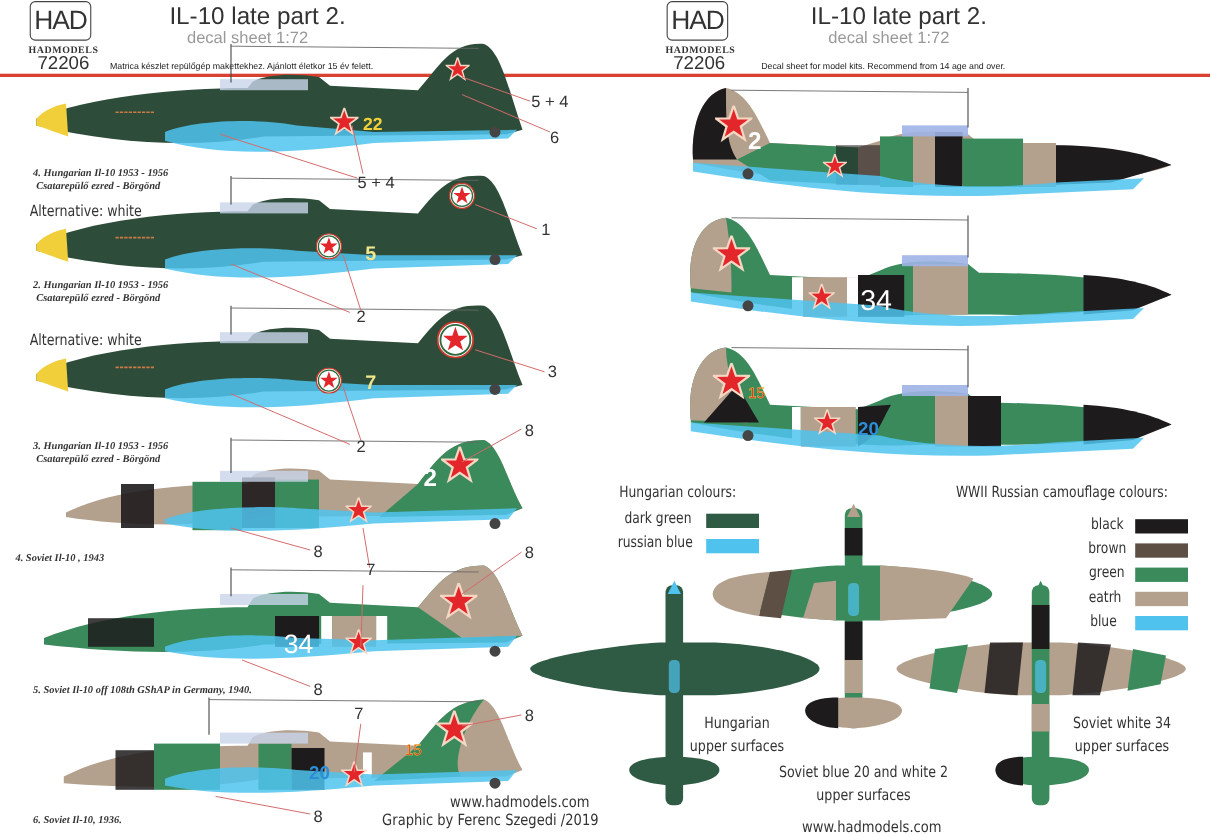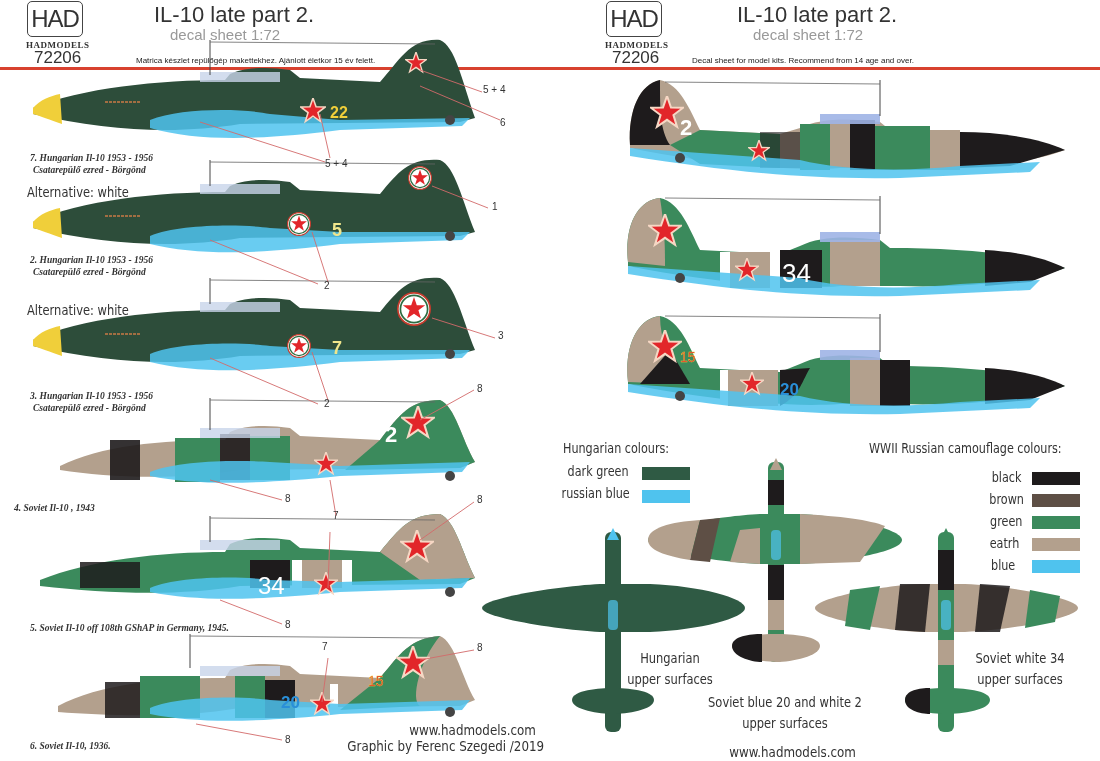--- a/index.html
+++ b/index.html
@@ -10,40 +10,40 @@
   .logo-box { position: absolute; width: 56px; height: 36px; border: 1.5px solid #444; border-radius: 5px; top: 1px;
               display: flex; align-items: center; justify-content: center; font-size: 24px; color: #333; letter-spacing: -1px; }
   .logo-brand { position: absolute; top: 40px; font-family: "Liberation Serif", serif; font-weight: bold; font-size: 9px; letter-spacing: 0.5px; color: #333; }
   .logo-code { position: absolute; top: 48px; font-size: 17px; color: #333; }
   .title { position: absolute; top: 2px; font-size: 22px; color: #333; }
   .subtitle { position: absolute; top: 26px; font-size: 15px; color: #999; }
   .disclaimer { position: absolute; top: 56px; font-size: 8px; color: #222; white-space: nowrap; }
   .red-rule { position: absolute; top: 67px; left: 0; width: 1100px; height: 3px; background: #d8412f; }
   .caption { position: absolute; font-family: "Liberation Serif", serif; font-style: italic; font-weight: bold; font-size: 9.5px; color: #333; line-height: 12px; white-space: nowrap; }
   .alt-label { position: absolute; font-family: "DejaVu Sans", sans-serif; font-size: 14px; color: #333; transform: scaleX(0.82); transform-origin: left; white-space: nowrap; }
-  .callout-num { position: absolute; font-size: 10px; color: #333; white-space: nowrap; }
+  .callout-num { position: absolute; font-size: 15px; color: #333; white-space: nowrap; }
 
   .legend-title { position: absolute; font-family: "DejaVu Sans", sans-serif; font-size: 14px; color: #333; transform: scaleX(0.8); transform-origin: left; white-space: nowrap; }
   .legend-label { position: absolute; font-family: "DejaVu Sans", sans-serif; font-size: 14px; color: #333; transform: scaleX(0.8); white-space: nowrap; }
   .swatch { position: absolute; width: 48px; height: 13px; }
   .surf-label { position: absolute; font-family: "DejaVu Sans", sans-serif; font-size: 14px; color: #333; text-align: center; line-height: 21px; transform: scaleX(0.82); white-space: nowrap; }
   .footer-text { position: absolute; font-family: "DejaVu Sans", sans-serif; font-size: 14px; color: #333; transform: scaleX(0.85); white-space: nowrap; }
 </style>
 </head>
 <body>
 
 <div class="header-half" style="left:0;width:550px;">
   <div class="logo-box" style="left:27px;">
       <span>HAD</span>
     </div>
   <div class="logo-brand" style="left:26px;">HADMODELS</div>
   <div class="logo-code" style="left:34px;">72206</div>
   <div class="title" style="left:154px;">IL-10 late part 2.</div>
   <div class="subtitle" style="left:170px;">decal sheet 1:72</div>
-  <div class="disclaimer" style="left:100px;margin-left:36px;">Matrica készlet repülőgép makettekhez. Ajánlott életkor 15 év felett.</div>
+  <div class="disclaimer" style="left:100px;">Matrica készlet repülőgép makettekhez. Ajánlott életkor 15 év felett.</div>
 </div>
 
 <div class="header-half" style="left:550px;width:550px;">
   <div class="logo-box" style="left:56px;">
       <span>HAD</span>
     </div>
   <div class="logo-brand" style="left:55px;">HADMODELS</div>
   <div class="logo-code" style="left:62px;">72206</div>
   <div class="title" style="left:187px;">IL-10 late part 2.</div>
   <div class="subtitle" style="left:203px;">decal sheet 1:72</div>
@@ -279,38 +279,38 @@
     <path d="M940,540 L946,528 L952,540 Z" fill="#3b8a5c"></path>
     <rect x="938" y="550" width="16" height="40" fill="#1e1b1c"></rect>
     <rect x="938" y="640" width="16" height="25" fill="#b3a08d"></rect>
     <rect x="941" y="600" width="10" height="30" rx="4" fill="#4fc3ee" opacity="0.7"></rect>
     <path d="M905,700 C905,690 930,688 946,688 C962,688 990,690 990,700 C990,710 962,714 946,714 C930,714 905,710 905,700 Z" fill="#3b8a5c"></path>
     <path d="M905,700 C905,690 920,688 930,688 L930,714 C920,714 905,710 905,700 Z" fill="#1e1b1c"></path>
   </g>
 </svg>
 
 <div class="caption" style="left:30px;top:152px;">
-  <div>7. Hungarian Il-10 1953 - 1956</div>
+  <div>4. Hungarian Il-10 1953 - 1956</div>
   <div style="padding-left:3px;">Csatarepülő ezred - Börgönd</div>
 </div>
 <div class="alt-label" style="left:27px;top:184px;">Alternative: white</div>
 
 <div class="caption" style="left:30px;top:254px;">
   <div>2. Hungarian Il-10 1953 - 1956</div>
   <div style="padding-left:3px;">Csatarepülő ezred - Börgönd</div>
 </div>
 <div class="alt-label" style="left:27px;top:302px;">Alternative: white</div>
 
-<div class="caption" style="left:30px;top:390px;">
+<div class="caption" style="left:30px;top:400px;">
   <div>3. Hungarian Il-10 1953 - 1956</div>
   <div style="padding-left:3px;">Csatarepülő ezred - Börgönd</div>
 </div>
 
 <div class="caption" style="left:14px;top:502px;">4. Soviet Il-10 , 1943</div>
-<div class="caption" style="left:30px;top:622px;">5. Soviet Il-10 off 108th GShAP in Germany, 1945.</div>
+<div class="caption" style="left:30px;top:622px;">5. Soviet Il-10 off 108th GShAP in Germany, 1940.</div>
 <div class="caption" style="left:30px;top:740px;">6. Soviet Il-10, 1936.</div>
 
 <div class="callout-num" style="left:483px;top:84px;">5 + 4</div>
 <div class="callout-num" style="left:500px;top:117px;">6</div>
 <div class="callout-num" style="left:325px;top:158px;">5 + 4</div>
 <div class="callout-num" style="left:492px;top:201px;">1</div>
 <div class="callout-num" style="left:324px;top:280px;">2</div>
 <div class="callout-num" style="left:498px;top:330px;">3</div>
 <div class="callout-num" style="left:324px;top:398px;">2</div>
 <div class="callout-num" style="left:477px;top:383px;">8</div>

